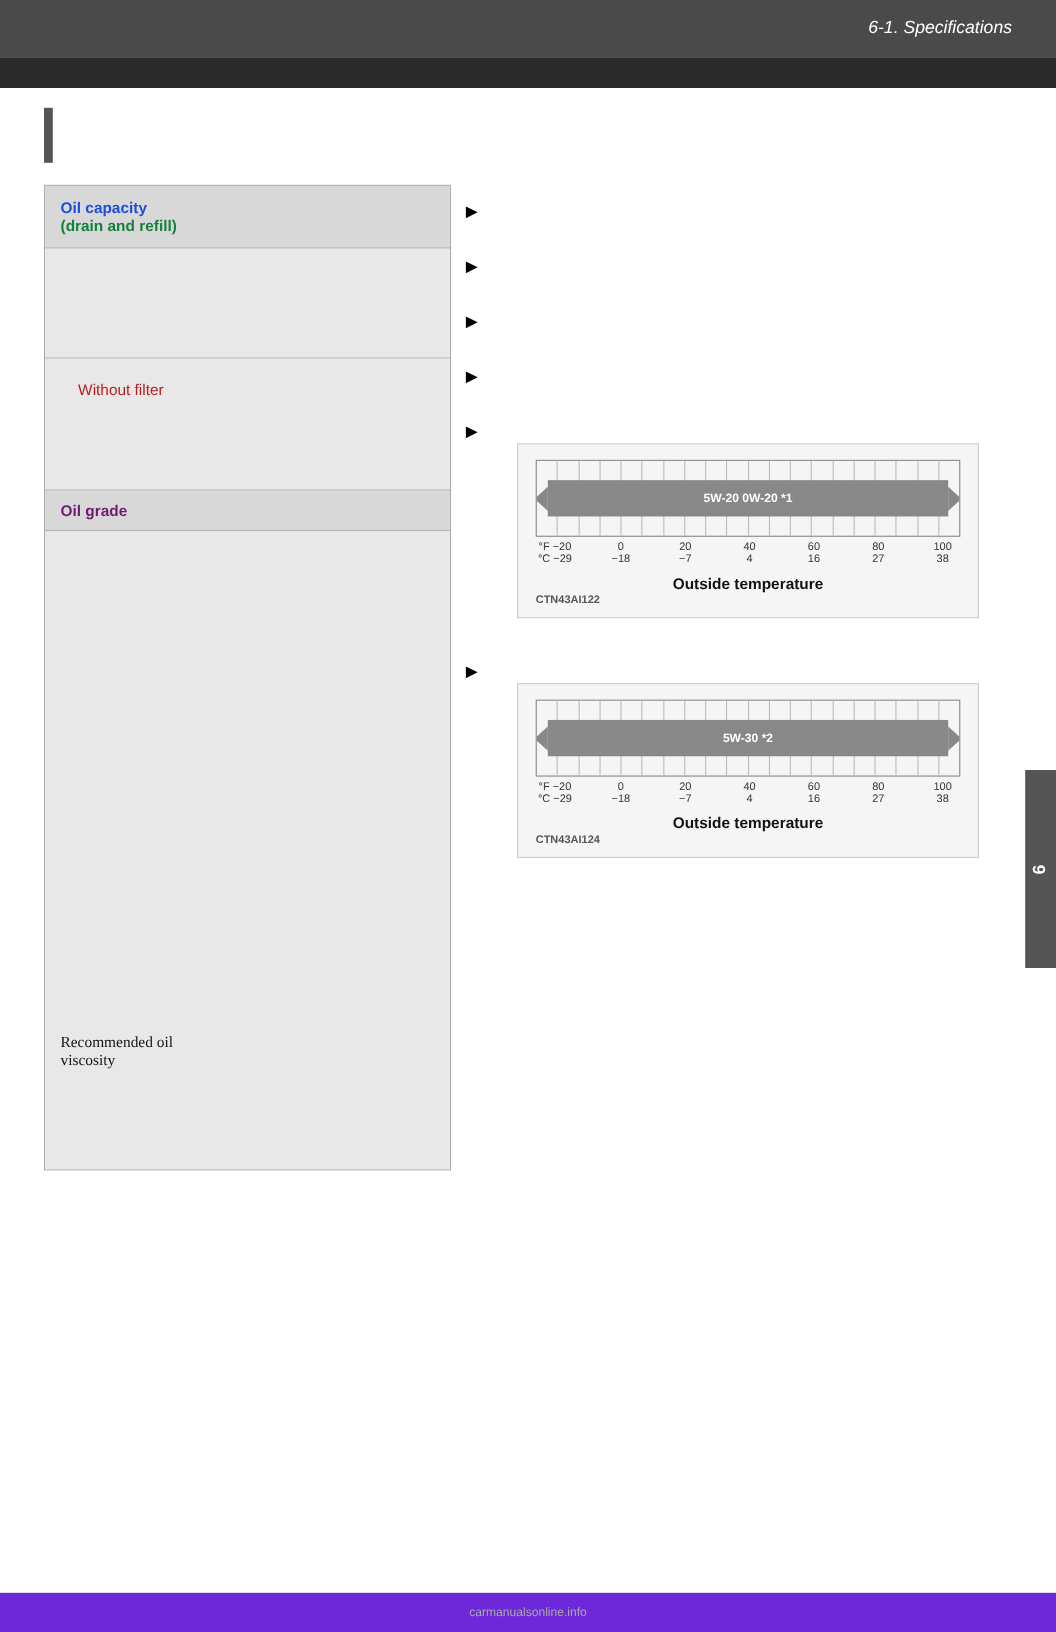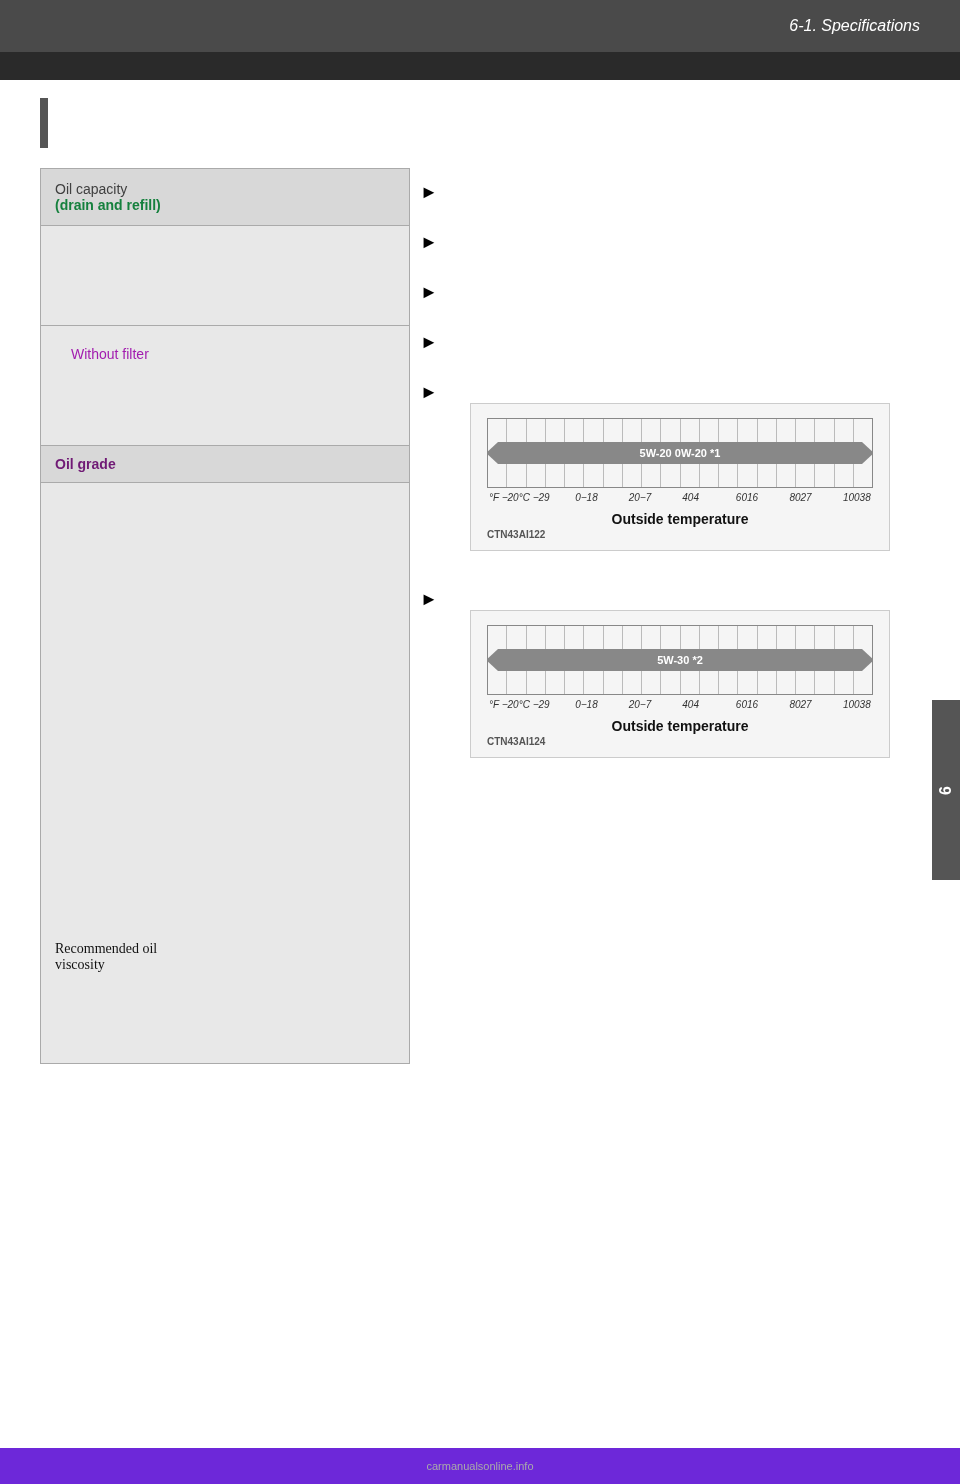--- a/index.html
+++ b/index.html
@@ -53,22 +53,22 @@
       border-collapse: collapse;
     }
 
     .left-table-header-block {
       background: #d8d8d8;
       border-bottom: 1px solid #aaa;
       padding: 12px 14px;
     }
     .left-table-header-block .row1 {
       font-size: 14px;
-      font-weight: normal;
-      color: #404040;
+      font-weight: bold;
+      color: #1d4ed8;
     }
     .left-table-header-block .row2 {
       font-size: 14px;
       font-weight: bold;
       color: #15803d;
     }
     .left-table-header-block .row3 {
       font-size: 14px;
       color: #111;
       padding-left: 20px;
@@ -82,21 +82,21 @@
     }
 
     .left-table-nofilter-area {
       background: #e8e8e8;
       padding: 20px 14px 20px 30px;
       min-height: 120px;
       border-bottom: 1px solid #aaa;
     }
     .without-filter-label {
       font-size: 14px;
-      color: #a21caf;
+      color: #b91c1c;
     }
 
     .left-table-oilgrade-row {
       background: #d8d8d8;
       border-bottom: 1px solid #aaa;
       padding: 10px 14px;
     }
     .oil-grade-label {
       font-size: 14px;
       font-weight: bold;
@@ -157,21 +157,21 @@
     }
     .grid-cell:last-child { border-right: none; }
 
     
     .arrow-bar {
       position: absolute;
       top: 50%;
       transform: translateY(-50%);
       left: 10px;
       right: 10px;
-      height: 22px;
+      height: 33px;
       background: #888;
       display: flex;
       align-items: center;
       justify-content: center;
     }
     .arrow-bar::before {
       content: '';
       position: absolute;
       left: -12px;
       top: 50%;
@@ -198,26 +198,25 @@
     }
 
     .chart-axis {
       display: flex;
       justify-content: space-between;
       margin-top: 4px;
       padding: 0 2px;
     }
     .axis-col {
       display: flex;
-      flex-direction: row;
+      flex-direction: column;
       align-items: center;
       font-size: 10px;
       color: #333;
       min-width: 28px;
-      font-style: italic;
     }
 
     .chart-footer {
       text-align: center;
       font-size: 14px;
       color: #111;
       margin-top: 8px;
       font-weight: bold;
     }
     .chart-ref {

